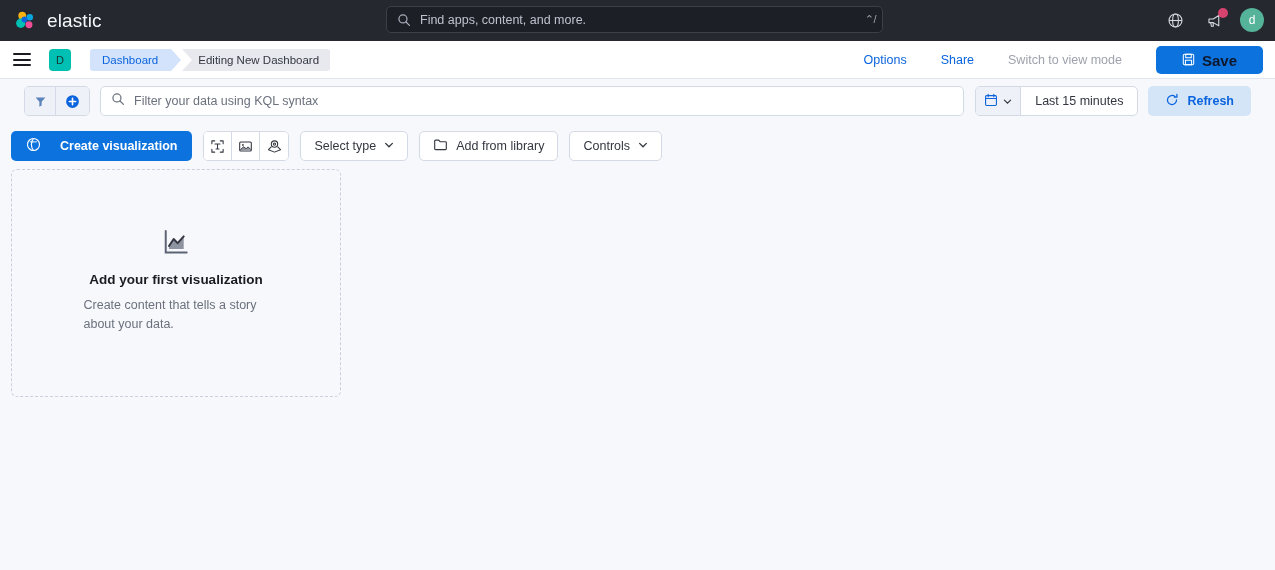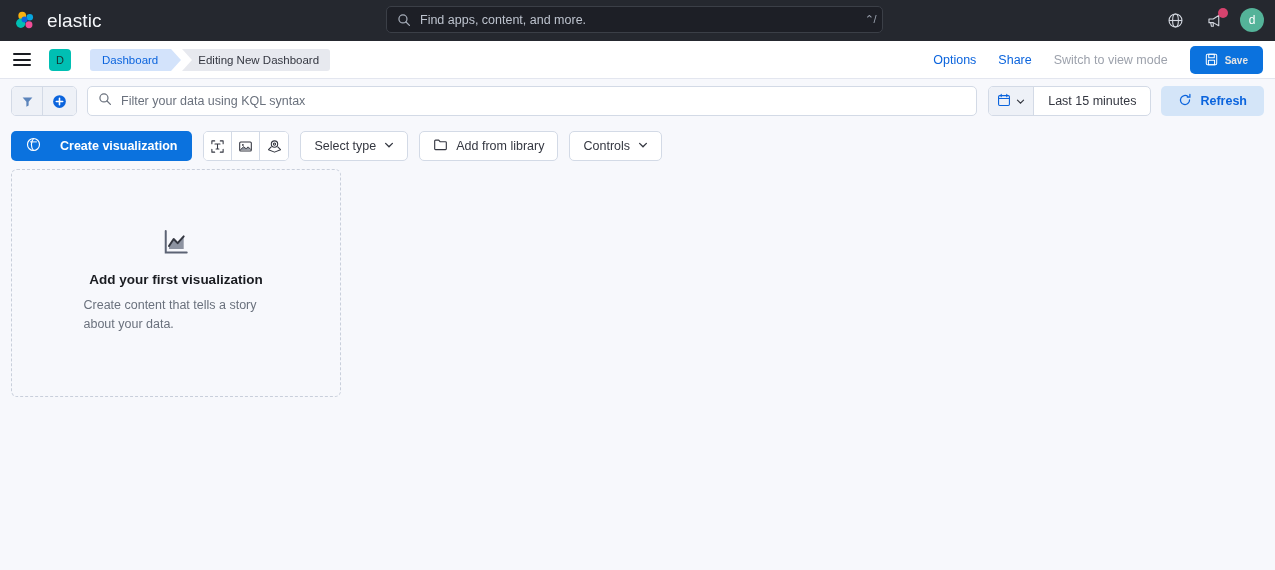--- a/index.html
+++ b/index.html
@@ -171,52 +171,52 @@
     width: 0; height: 0;
     border-top: 11px solid transparent;
     border-bottom: 11px solid transparent;
     border-left: 10px solid #FFFFFF;
     z-index: 3;
   }
   .bc-right {
     position: absolute;
     right: 12px; top: 0;
     height: 38px;
-    display: flex; align-items: center; gap: 0;
+    display: flex; align-items: center; gap: 12px;
   }
   .link-btn {
     background: none; border: none;
     color: #0B64DD;
     font-size: 12.5px;
     font-family: "Liberation Sans", sans-serif;
     cursor: pointer;
     padding: 0 11px;
   }
   .link-btn.disabled { color: #9DA2AC; cursor: default; text-align: right; }
   .save-btn {
     display: flex; align-items: center; gap: 7px;
     background: #0B72DE;
-    color: #e5e5e5;
+    color: #0f172a;
     border: none; border-radius: 5px;
     height: 28px;
-    padding: 0 15px;
-    font-size: 10px;
+    padding: 0 26px;
+    font-size: 15px;
     font-family: "Liberation Sans", sans-serif;
     font-weight: 600;
     cursor: pointer;
     margin-left: 11px;
   }
 
   
   .query-bar {
     height: 44px;
     background: #F7F8FC;
     display: flex;
     align-items: center;
-    padding: 0 11px;
+    padding: 0 24px;
     gap: 0;
   }
   .filter-group {
     display: flex;
     height: 30px;
     border: 1px solid #D3DAE6;
     border-radius: 5px;
     overflow: hidden;
     background: #FFFFFF;
   }

